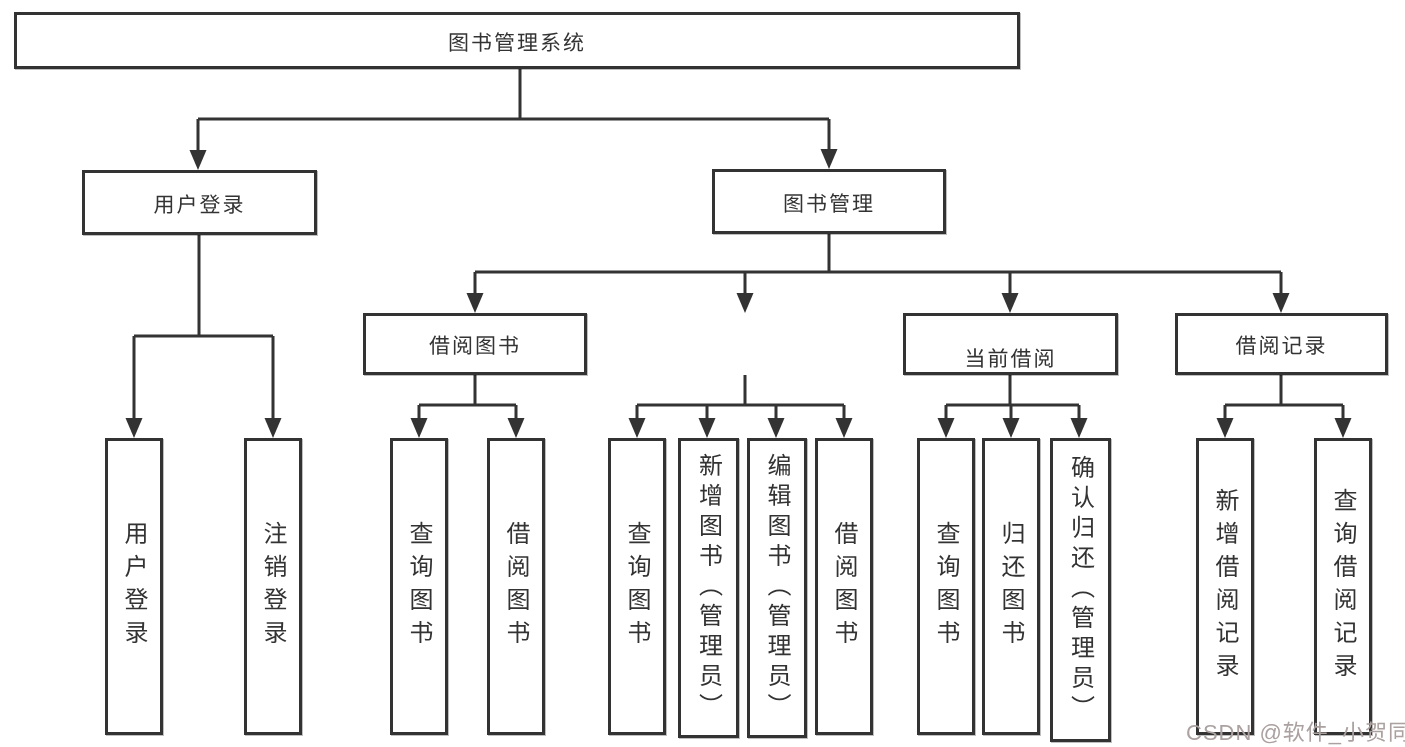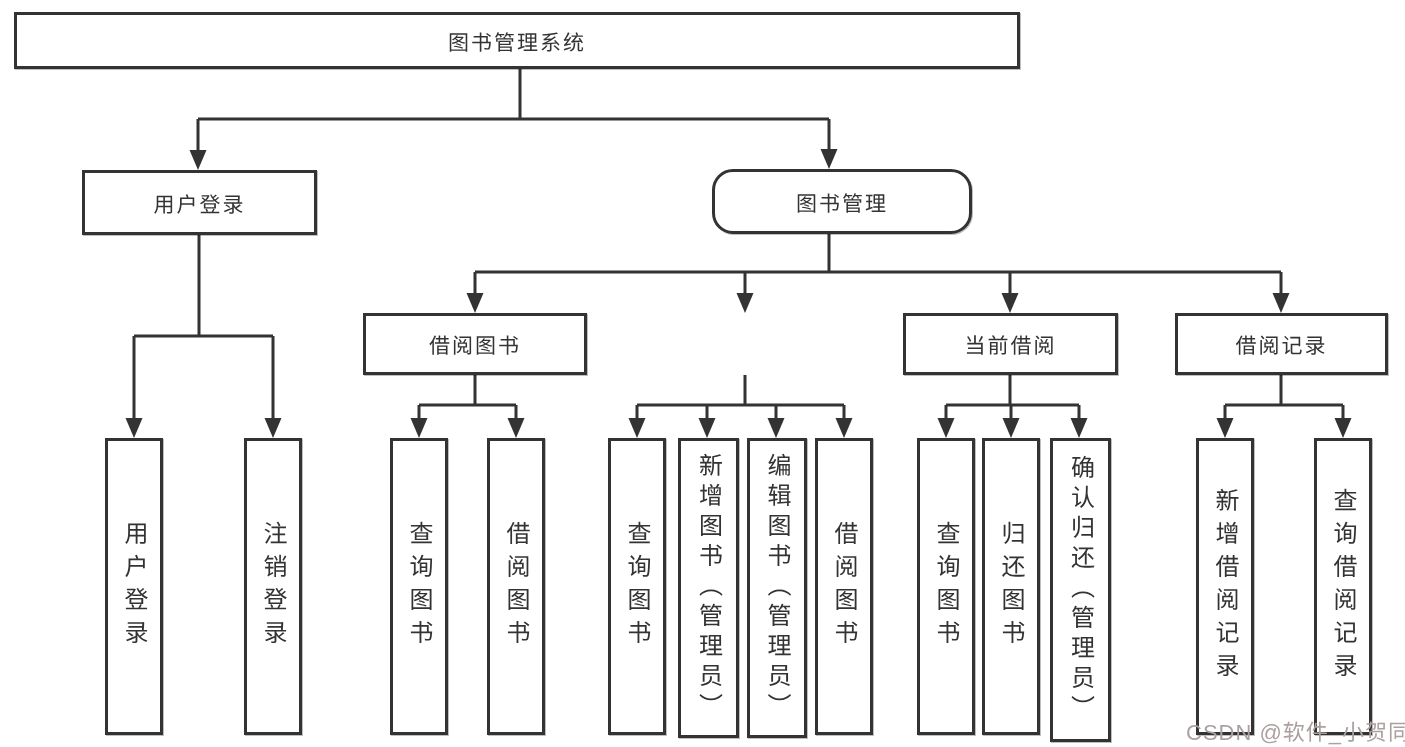--- a/index.html
+++ b/index.html
@@ -91,28 +91,28 @@
     </g>
   </svg>
 
   <div class="hbox" style="left:14px;top:12px;width:1006px;height:57px;">
     <span>图书管理系统</span>
   </div>
 
   <div class="hbox" style="left:82px;top:170px;width:235px;height:65px;">
     <span>用户登录</span>
   </div>
-  <div class="hbox" style="left:712px;top:169px;width:260px;height:65px;border-radius:21px;">
+  <div class="hbox" style="left:712px;top:169px;width:234px;height:65px;">
     <span>图书管理</span>
   </div>
 
   <div class="hbox" style="left:363px;top:313px;width:224px;height:62px;">
     <span>借阅图书</span>
   </div>
-  <div class="hbox" style="left:903px;top:313px;width:215px;height:62px;">
+  <div class="hbox" style="left:903px;top:313px;width:215px;height:62px;align-items:flex-end;">
     <span>当前借阅</span>
   </div>
   <div class="hbox" style="left:1175px;top:313px;width:213px;height:62px;">
     <span>借阅记录</span>
   </div>
 
   <div class="vbox" style="left:105px;">
     <span class="vtext">用户登录</span>
   </div>
   <div class="vbox" style="left:244px;">

